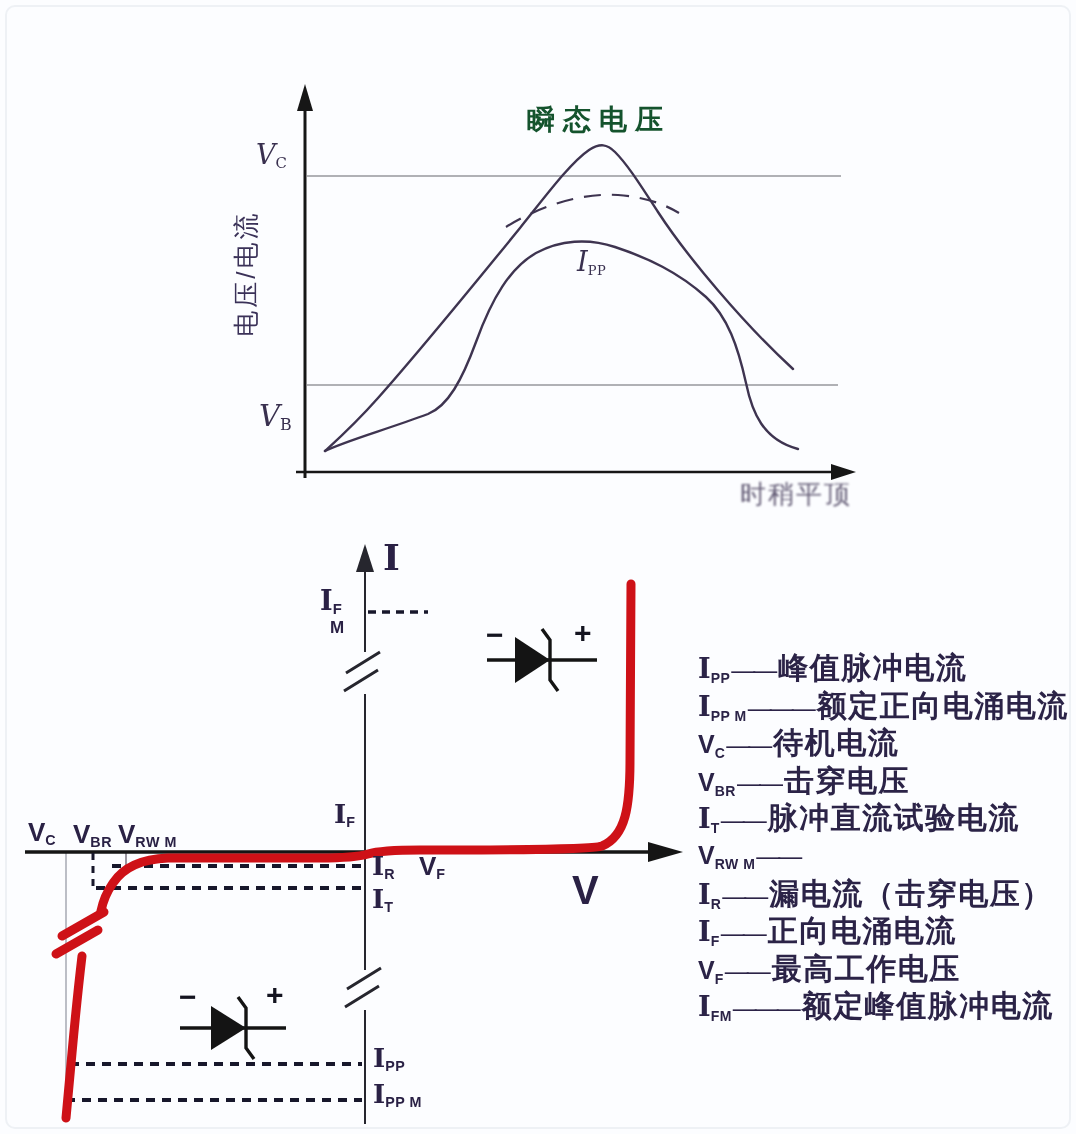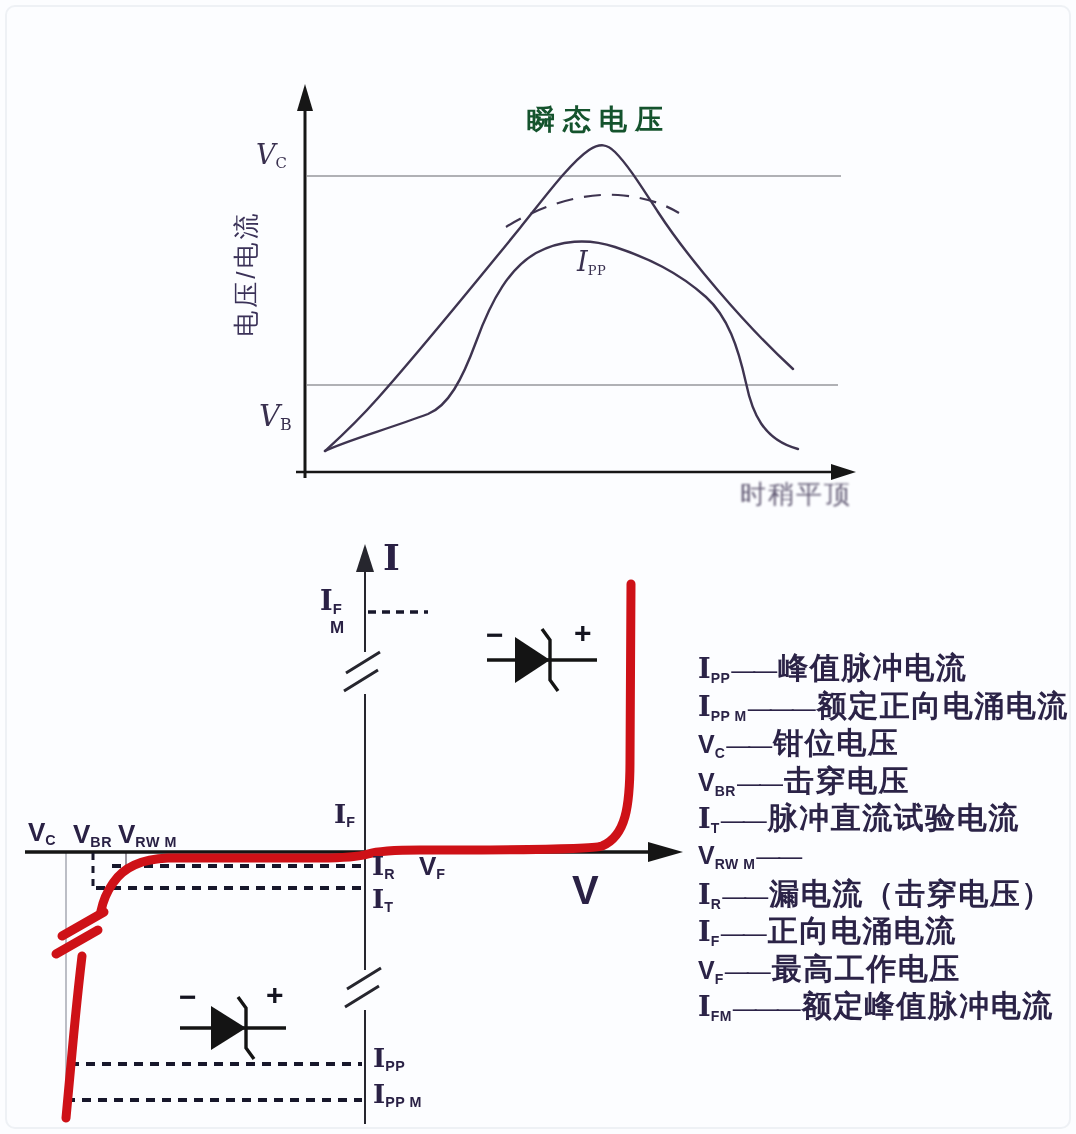--- a/index.html
+++ b/index.html
@@ -142,21 +142,21 @@
         <span class="lg-term">峰值脉冲电流</span>
       </div>
     <div class="lg-row">
         <span class="lg-sym ser"><span>I</span><sub>PP M</sub></span>
         <span class="lg-dash">———</span>
         <span class="lg-term">额定正向电涌电流</span>
       </div>
     <div class="lg-row">
         <span class="lg-sym"><span>V</span><sub>C</sub></span>
         <span class="lg-dash">——</span>
-        <span class="lg-term">钳位电压</span>
+        <span class="lg-term">待机电流</span>
       </div>
     <div class="lg-row">
         <span class="lg-sym"><span>V</span><sub>BR</sub></span>
         <span class="lg-dash">——</span>
         <span class="lg-term">击穿电压</span>
       </div>
     <div class="lg-row">
         <span class="lg-sym ser"><span>I</span><sub>T</sub></span>
         <span class="lg-dash">——</span>
         <span class="lg-term">脉冲直流试验电流</span>

